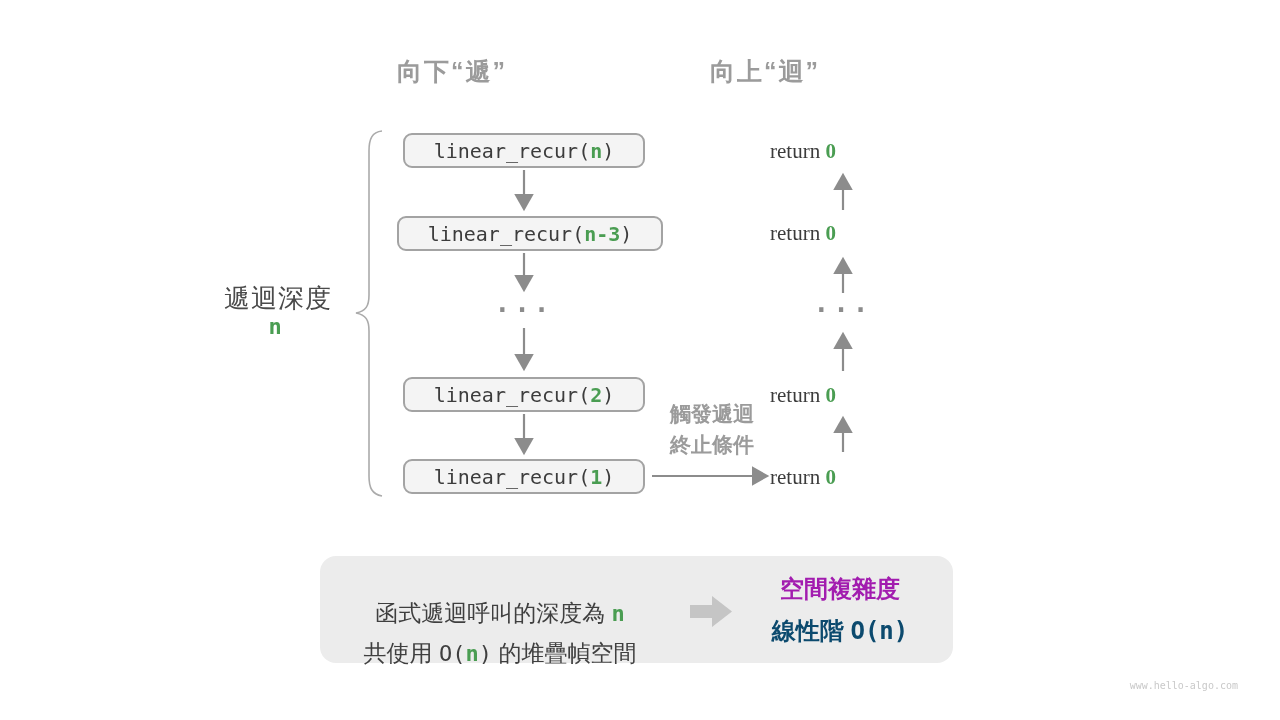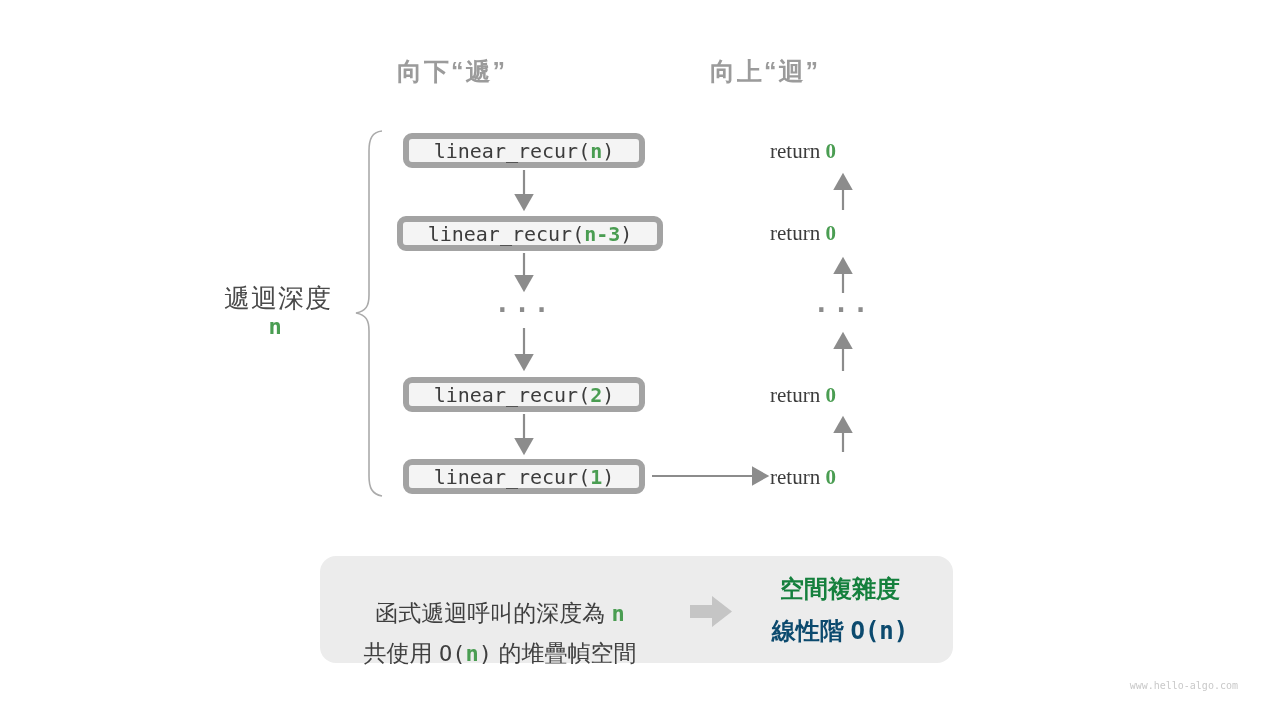--- a/index.html
+++ b/index.html
@@ -11,21 +11,21 @@
   .mono{font-family:"DejaVu Sans Mono",monospace;}
   .green{color:#4a9d52;font-weight:bold;}
   .blue{color:#0c4a6e;}
   
   .col-header{
     top:55px;width:242px;text-align:left;
     font-size:25px;font-weight:bold;color:#9b9b9b;letter-spacing:2px;
   }
   
   .call-box{
-    height:35px;background:#f4f4f4;border:6px solid #a3a3a3;border-radius:9px;
+    height:35px;background:#f4f4f4;border:2px solid #a3a3a3;border-radius:9px;
     display:flex;align-items:center;justify-content:center;
     font-family:"DejaVu Sans Mono",monospace;font-size:20px;color:#3c3c3c;white-space:pre;
     box-sizing:border-box;
   }
   
   .ret-row{
     left:770px;width:146px;
     font-family:Liberation Serif, serif;font-size:21px;color:#3c3c3c;white-space:pre;
   }
   .dots{
@@ -43,21 +43,21 @@
   
   #summary-panel{left:320px;top:556px;width:633px;height:107px;
     background:#ececec;border-radius:16px;}
   #summary-left{left:330px;top:556px;width:340px;height:107px;
     display:flex;flex-direction:column;justify-content:center;gap:9px;
     font-size:23px;color:#3f3f3f;text-align:center;white-space:pre;margin-top:24px;}
   #summary-left .mono{font-size:22px;}
   #summary-right{left:747px;top:556px;width:186px;height:107px;
     display:flex;flex-direction:column;justify-content:center;gap:10px;
     text-align:center;white-space:pre;}
-  #result-title{font-size:24px;font-weight:bold;color:#15803d;}
+  #result-title{font-size:24px;font-weight:bold;color:#a21caf;}
   #result-value{font-size:24px;font-weight:bold;}
   
   #watermark{right:42px;top:680px;font-family:"DejaVu Sans Mono",monospace;
     font-size:10px;color:#c9c9c9;}
   svg.overlay{position:absolute;left:0;top:0;pointer-events:none;}
 </style>
 </head>
 <body>
 
 <div id="canvas">
@@ -77,20 +77,24 @@
   <div class="abs call-box" style="left:403px;top:377px;width:242px;"><span>linear_recur(</span><span class="green">2</span><span>)</span></div>
 
   <div class="abs call-box" style="left:403px;top:459px;width:242px;"><span>linear_recur(</span><span class="green">1</span><span>)</span></div>
 
   <div class="abs ret-row" style="top:139px;"><span>return </span><span class="green">0</span></div>
   <div class="abs ret-row" style="top:221px;"><span>return </span><span class="green">0</span></div>
   <div class="abs dots" style="left:770px;top:297px;width:146px;">···</div>
   <div class="abs ret-row" style="top:383px;"><span>return </span><span class="green">0</span></div>
   <div class="abs ret-row" style="top:465px;"><span>return </span><span class="green">0</span></div>
 
+  <div class="abs" id="terminate-label">
+    <div>觸發遞迴</div>
+    <div>終止條件</div>
+  </div>
 
   <svg class="overlay" width="1280" height="720" viewBox="0 0 1280 720">
     <defs>
       <marker id="ah" markerWidth="9" markerHeight="9" refX="6.5" refY="4.5" orient="auto">
         <path d="M0,0 L8,4.5 L0,9 z" fill="#8c8c8c"></path>
       </marker>
     </defs>
 
     <g stroke="#8c8c8c" stroke-width="2.2">
       <line x1="524" y1="170" x2="524" y2="208" marker-end="url(#ah)"></line>

